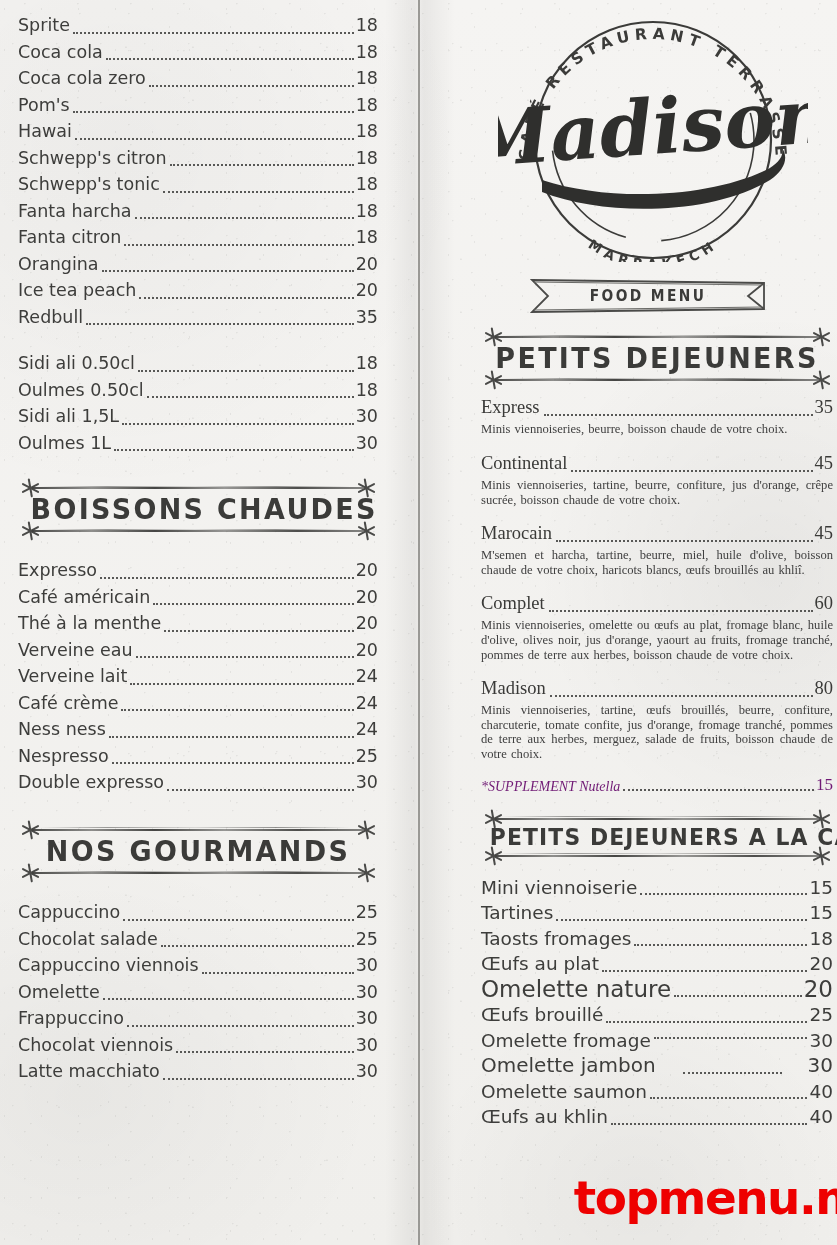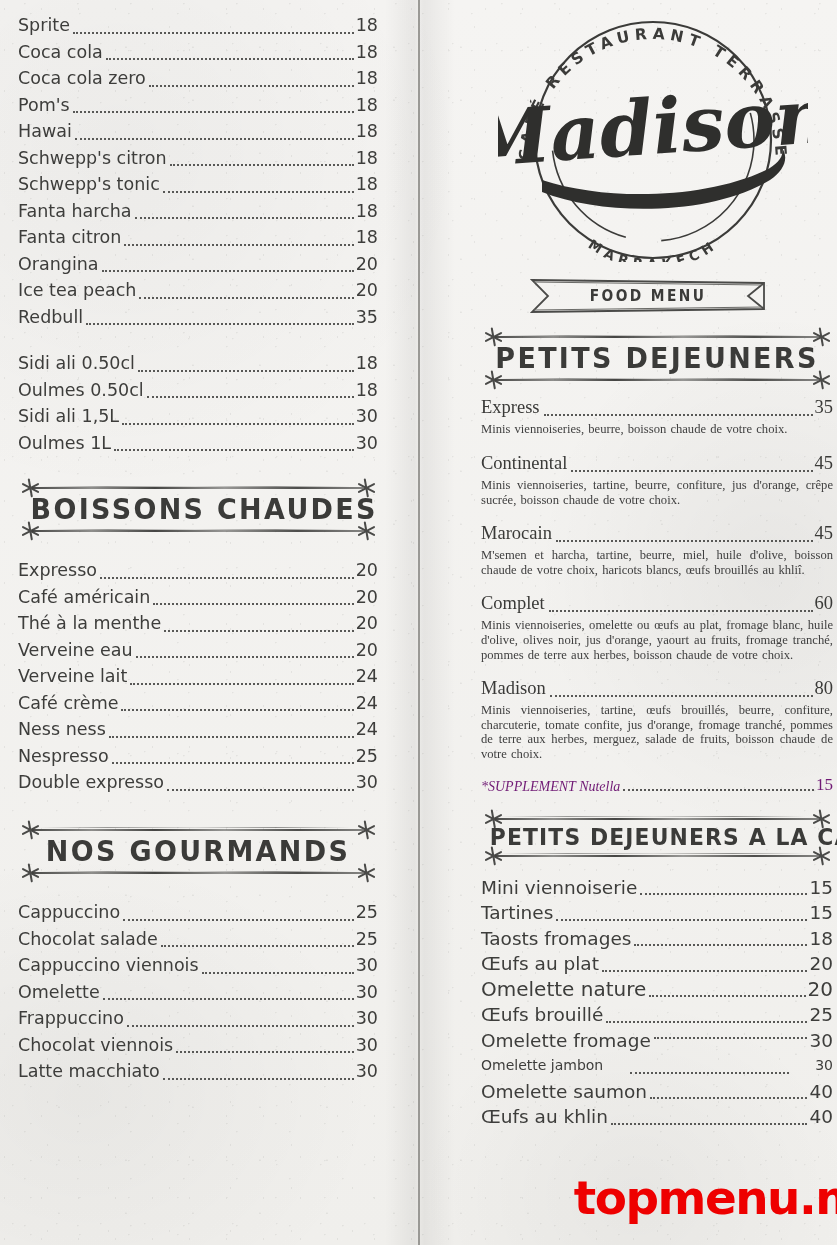--- a/index.html
+++ b/index.html
@@ -547,36 +547,36 @@
     <div class="row" style="font-size:18.5px;line-height:25.5px;">
         <span class="nm">Taosts fromages</span>
         <span class="dots"></span>
         <span class="pr">18</span>
       </div>
     <div class="row" style="font-size:18.5px;line-height:25.5px;">
         <span class="nm">Œufs au plat</span>
         <span class="dots"></span>
         <span class="pr">20</span>
       </div>
-    <div class="row" style="font-size:20px;line-height:25.5px;">
+    <div class="row" style="font-size:23px;line-height:25.5px;">
         <span class="nm">Omelette nature</span>
         <span class="dots"></span>
         <span class="pr">20</span>
       </div>
     <div class="row" style="font-size:18.5px;line-height:25.5px;">
         <span class="nm">Œufs brouillé</span>
         <span class="dots"></span>
         <span class="pr">25</span>
       </div>
     <div class="row" style="font-size:18.5px;line-height:25.5px;align-items:center;">
         <span class="nm">Omelette fromage</span>
         <span class="dots"></span>
         <span class="pr">30</span>
       </div>
-    <div class="row" style="font-size:14px;line-height:25.5px;gap:24px;">
+    <div class="row" style="font-size:20px;line-height:25.5px;gap:24px;">
         <span class="nm">Omelette jambon</span>
         <span class="dots"></span>
         <span class="pr">30</span>
       </div>
     <div class="row" style="font-size:18.5px;line-height:25.5px;">
         <span class="nm">Omelette saumon</span>
         <span class="dots"></span>
         <span class="pr">40</span>
       </div>
     <div class="row" style="font-size:18.5px;line-height:25.5px;align-items:flex-end;">

